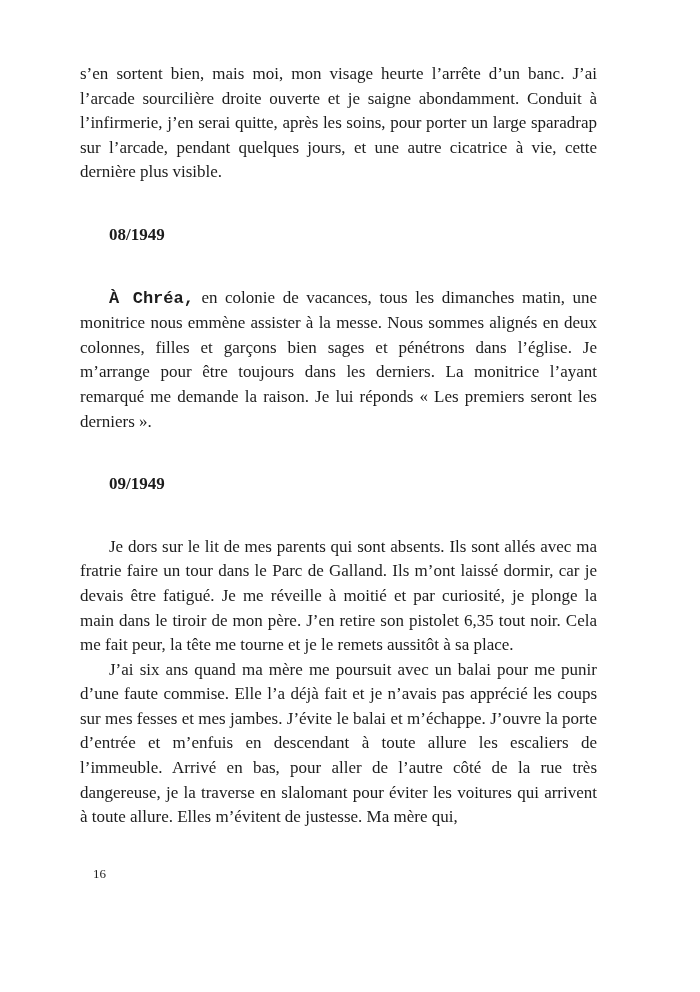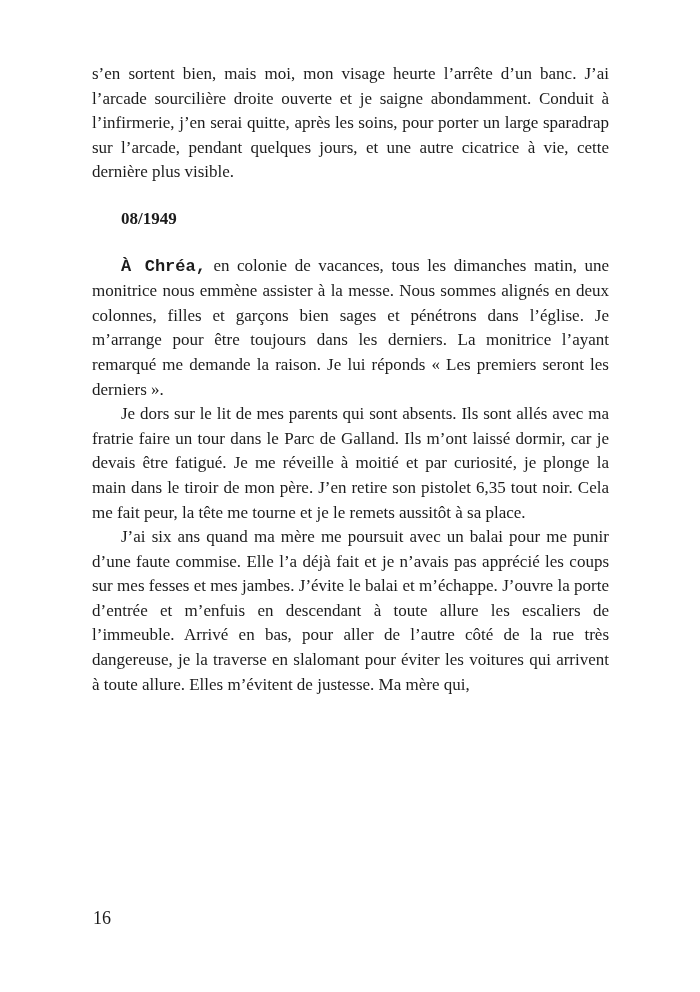--- a/index.html
+++ b/index.html
@@ -11,63 +11,64 @@
     position: relative;
     width: 700px;
     height: 992px;
     background: #ffffff;
     font-family: "Liberation Serif", serif;
     color: #1c1c1c;
     overflow: hidden;
   }
   .text-block {
     position: absolute;
-    left: 92px;
+    left: 80px;
     top: 62px;
     width: 517px;
     font-size: 17px;
     line-height: 24.6px;
     text-align: justify;
   }
   .para {
     margin: 0;
     text-indent: 29px;
   }
   .para.no-indent {
     text-indent: 0;
   }
   .heading {
-    margin: 22px 0;
+    margin: 38px 0;
     font-weight: bold;
     text-indent: 29px;
   }
   .bold {
     font-weight: bold;
     font-family: Liberation Mono, monospace;
   }
   .page-number {
     position: absolute;
     left: 93px;
-    top: 906px;
-    font-size: 18px;
+    top: 862px;
+    font-size: 13px;
     line-height: 24px;
   }
 </style>
 </head>
 <body>
 
 <div class="page">
   <div class="text-block">
     <p class="para no-indent">s’en sortent bien, mais moi, mon visage heurte l’arrête d’un banc. J’ai l’arcade sourcilière droite ouverte et je saigne abondamment. Conduit à l’infirmerie, j’en serai quitte, après les soins, pour porter un large sparadrap sur l’arcade, pendant quelques jours, et une autre cicatrice à vie, cette dernière plus visible.</p>
 
     <p class="heading">08/1949</p>
 
     <p class="para"><span class="bold">À Chréa,</span><span> en colonie de vacances, tous les dimanches matin, une monitrice nous emmène assister à la messe. Nous sommes alignés en deux colonnes, filles et garçons bien sages et pénétrons dans l’église. Je m’arrange pour être toujours dans les derniers. La monitrice l’ayant remarqué me demande la raison. Je lui réponds « Les premiers seront les derniers ».</span></p>
 
 
+    <p class="heading">09/1949</p>
 
     <p class="para">Je dors sur le lit de mes parents qui sont absents. Ils sont allés avec ma fratrie faire un tour dans le Parc de Galland. Ils m’ont laissé dormir, car je devais être fatigué. Je me réveille à moitié et par curiosité, je plonge la main dans le tiroir de mon père. J’en retire son pistolet 6,35 tout noir. Cela me fait peur, la tête me tourne et je le remets aussitôt à sa place.</p>
 
     <p class="para">J’ai six ans quand ma mère me poursuit avec un balai pour me punir d’une faute commise. Elle l’a déjà fait et je n’avais pas apprécié les coups sur mes fesses et mes jambes. J’évite le balai et m’échappe. J’ouvre la porte d’entrée et m’enfuis en descendant à toute allure les escaliers de l’immeuble. Arrivé en bas, pour aller de l’autre côté de la rue très dangereuse, je la traverse en slalomant pour éviter les voitures qui arrivent à toute allure. Elles m’évitent de justesse. Ma mère qui,</p>
   </div>
 
   <div class="page-number">16</div>
 </div>
 
 </body></html>

